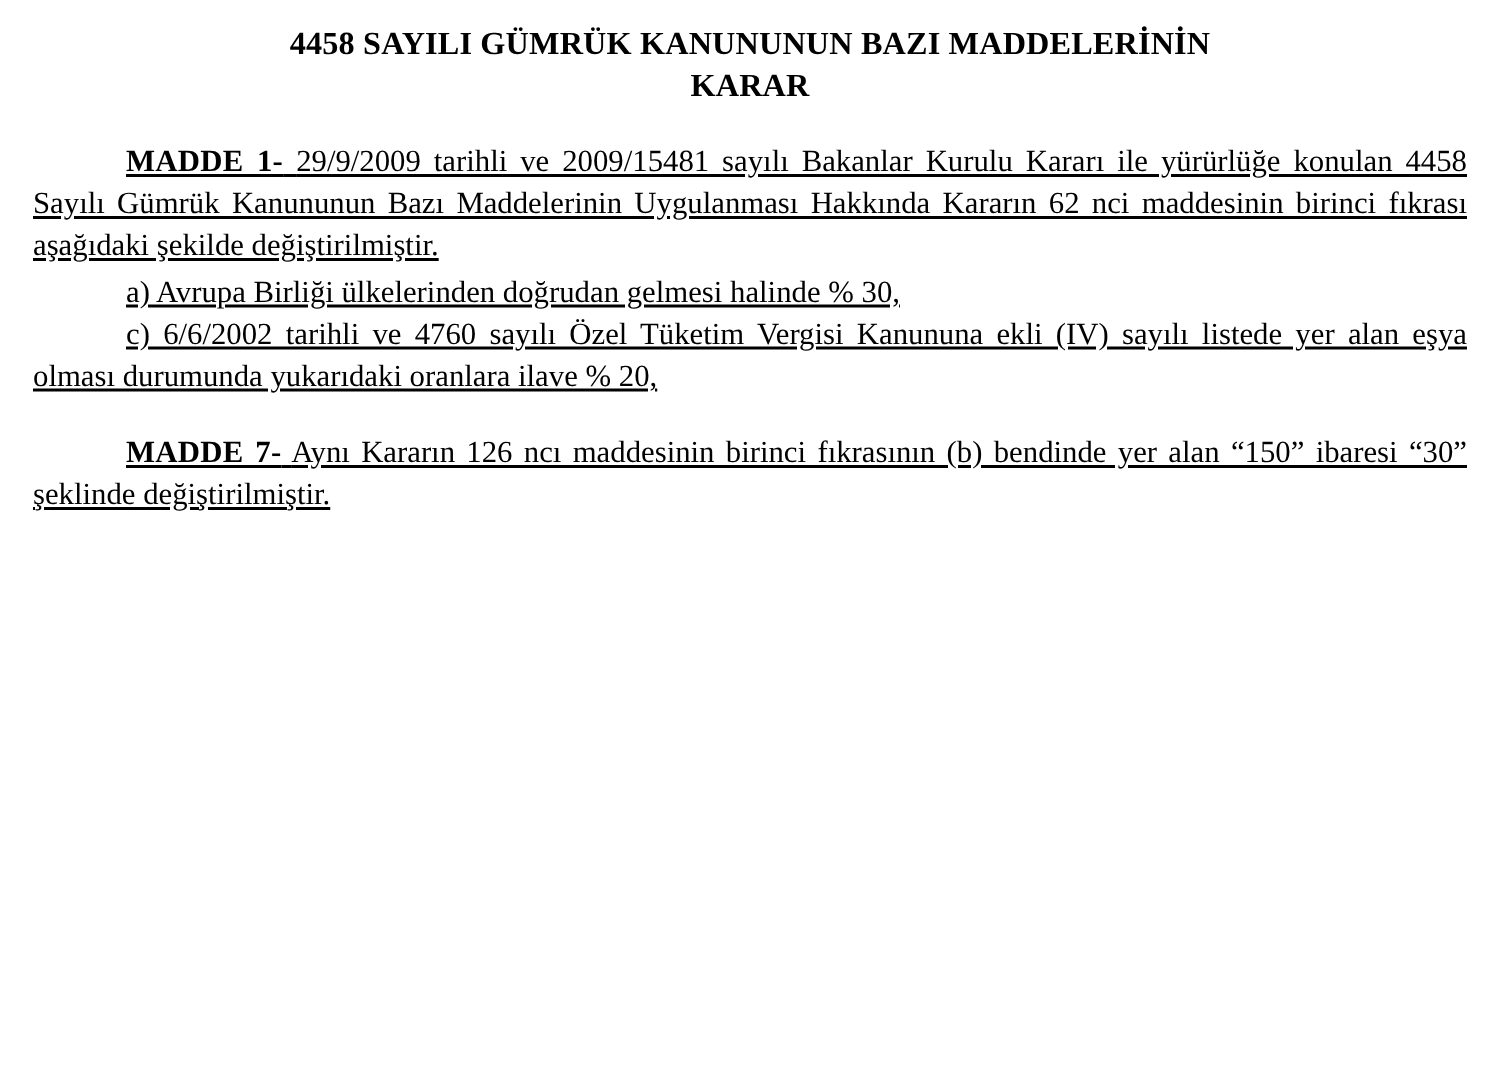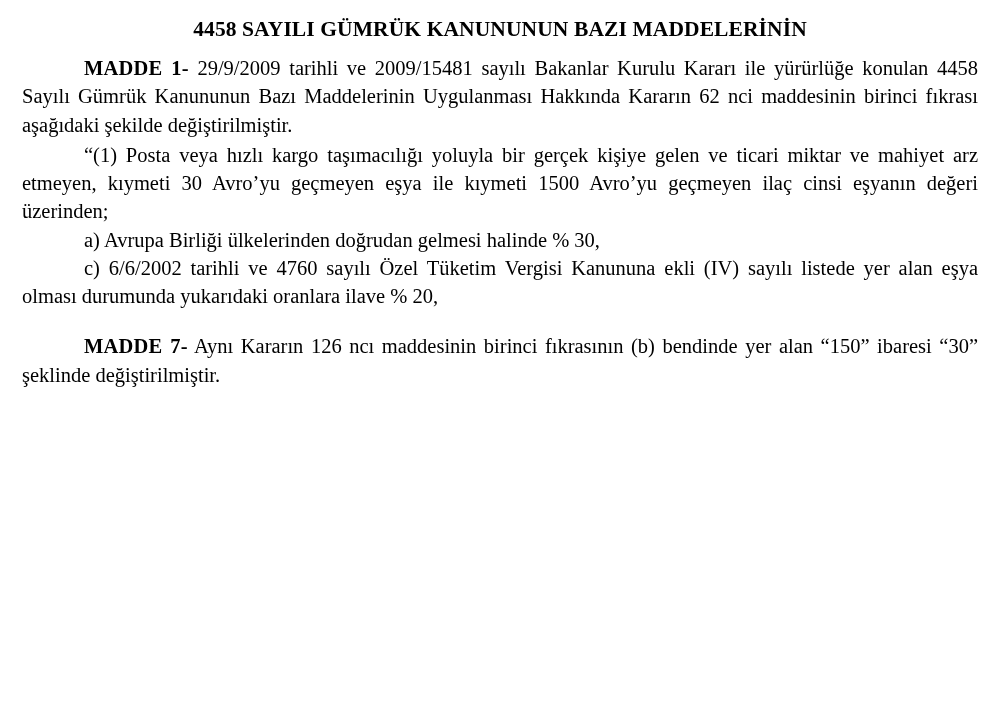--- a/index.html
+++ b/index.html
@@ -27,21 +27,22 @@
     font-size: 21.5px;
     line-height: 1.30;
     letter-spacing: 0.1px;
     margin: 6px 28px 0 28px;
   }
   .doc-title .line {
     display: block;
     white-space: nowrap;
   }
   .body-block {
-    margin-top: 10px;
+    margin-top: 22px;
+    text-decoration: underline;
   }
   p.para {
     margin: 0;
     font-size: 20.5px;
     line-height: 1.38;
     text-align: justify;
     text-justify: inter-word;
   }
   .lead {
     font-weight: bold;
@@ -60,34 +61,32 @@
   .gap-md { height: 22px; }
   .gap-lg { height: 26px; }
 </style>
 </head>
 <body>
 
 <div class="page">
 
   <div class="doc-title">
     <span class="line">4458 SAYILI GÜMRÜK KANUNUNUN BAZI MADDELERİNİN</span>
+    <span class="line">KARAR</span>
   </div>
 
   <div class="body-block">
 
     <p class="para">
       <span class="first-line-indent"></span><span class="lead">MADDE 1-</span>
       <span>29/9/2009 tarihli ve 2009/15481 sayılı Bakanlar Kurulu Kararı ile yürürlüğe konulan 4458 Sayılı Gümrük Kanununun Bazı Maddelerinin Uygulanması Hakkında Kararın 62 nci maddesinin birinci fıkrası aşağıdaki şekilde değiştirilmiştir.</span>
     </p>
 
     <div class="gap-sm"></div>
 
-    <p class="para">
-      <span class="first-line-indent"></span><span>“(1) Posta veya hızlı kargo taşımacılığı yoluyla bir gerçek kişiye gelen ve ticari miktar ve mahiyet arz etmeyen, kıymeti 30 Avro’yu geçmeyen eşya ile kıymeti 1500 Avro’yu geçmeyen ilaç cinsi eşyanın değeri üzerinden;</span>
-    </p>
 
     <p class="para">
       <span class="small-indent"></span><span>a) Avrupa Birliği ülkelerinden doğrudan gelmesi halinde % 30,</span>
     </p>
 
 
     <p class="para">
       <span class="small-indent"></span><span>c) 6/6/2002 tarihli ve 4760 sayılı Özel Tüketim Vergisi Kanununa ekli (IV) sayılı listede yer alan eşya olması durumunda yukarıdaki oranlara ilave % 20,</span>
     </p>
 

